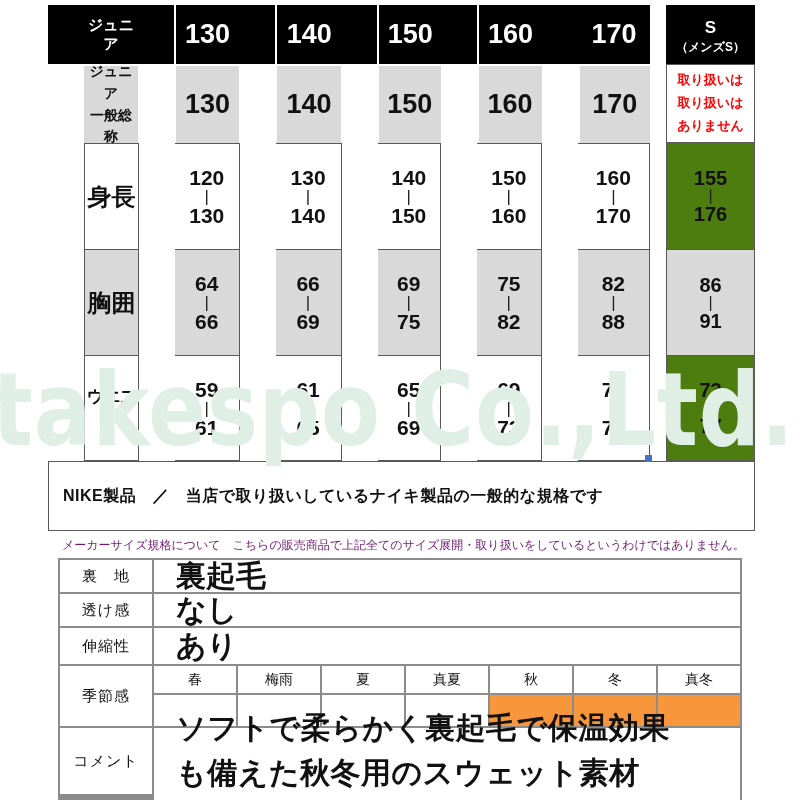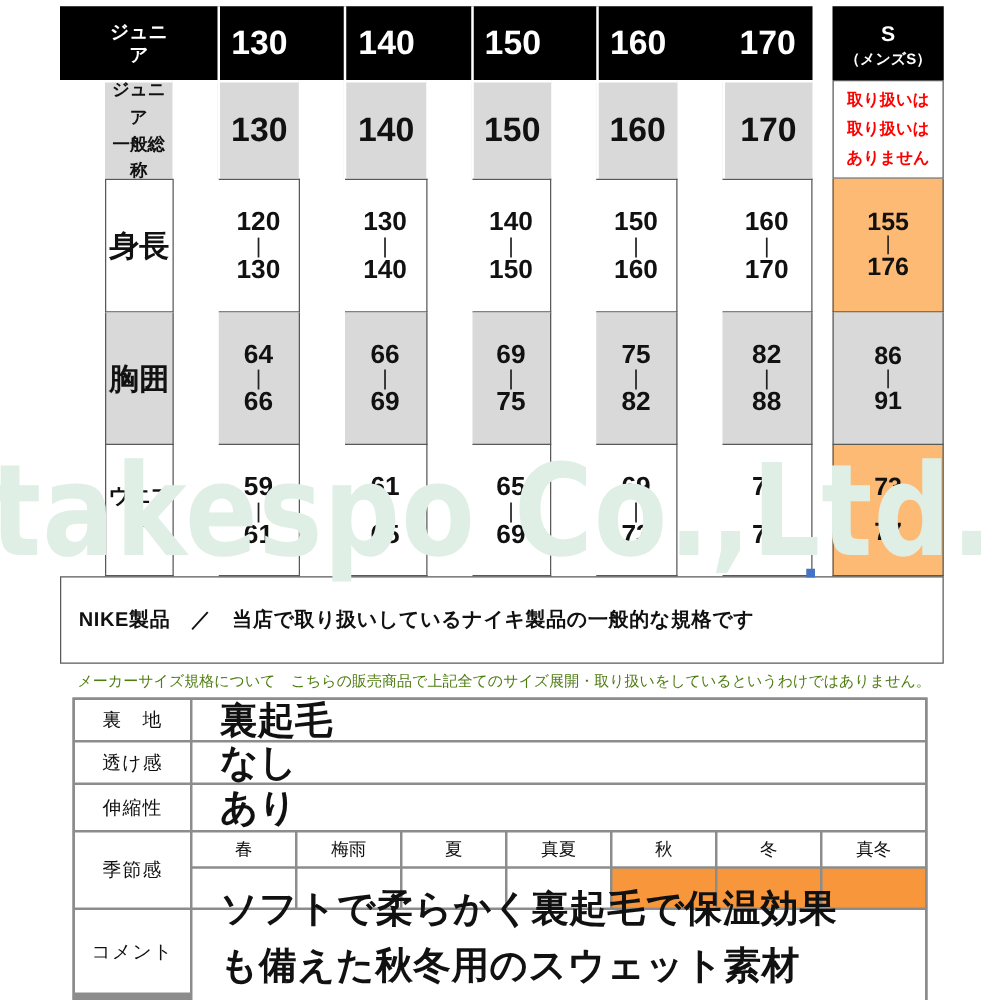--- a/index.html
+++ b/index.html
@@ -29,30 +29,30 @@
   .r5 .rowlab{font-size:17px;letter-spacing:-1px;}
   .rc{flex-direction:column;justify-content:space-between;padding:6px 0;font-weight:bold;font-size:21px;line-height:1;}
   .rc .bar{font-weight:normal;font-size:17px;color:#222;}
   
   .t1s{position:absolute;left:666px;top:5px;width:89px;z-index:1;}
   .t1s > div{box-sizing:border-box;display:flex;flex-direction:column;align-items:center;justify-content:center;text-align:center;}
   .s-head{height:59px;background:#000;color:#fff;font-weight:bold;}
   .s-head .l1{font-size:17px;line-height:1.5;}
   .s-head .l2{font-size:12px;line-height:1.2;}
   .s-note{height:79px;background:#fff;border:1px solid #595959;color:#FF0000;font-weight:bold;font-size:13px;line-height:1.75;}
-  .s-rc{background:#fdba74;border-left:1px solid #595959;border-right:1px solid #595959;border-bottom:1px solid #595959;
+  .s-rc{background:#4d7c0f;border-left:1px solid #595959;border-right:1px solid #595959;border-bottom:1px solid #595959;
         justify-content:space-between;padding:9px 0;font-weight:bold;font-size:20px;line-height:1;}
   .s-rc .bar{font-weight:normal;font-size:16px;color:#222;}
   .s-r3{height:107px;}.s-r4{height:106px;background:#D9D9D9 !important;}.s-r5{height:105px;}
   
   .nike{position:absolute;left:48px;top:461px;width:707px;height:70px;box-sizing:border-box;
         border:1px solid #595959;display:flex;align-items:center;padding-left:14px;z-index:1;
         font-size:16px;font-weight:600;letter-spacing:0.5px;}
   
-  .caption{position:absolute;left:62px;top:537px;font-size:12px;color:#4d7c0f;z-index:1;white-space:nowrap;}
+  .caption{position:absolute;left:62px;top:537px;font-size:12px;color:#701a75;z-index:1;white-space:nowrap;}
   
   .t2{position:absolute;left:58px;top:558px;width:684px;box-sizing:border-box;z-index:1;
       border:2px solid #8C8C8C;background:#8C8C8C;display:grid;grid-template-columns:92px 1fr;gap:2px;}
   .t2 .lab{background:#fff;display:flex;align-items:center;justify-content:center;font-size:15px;letter-spacing:1px;}
   .t2 .val{background:#fff;display:flex;align-items:center;padding-left:22px;font-weight:bold;font-size:30px;box-sizing:border-box;}
   .h1{height:32px;}.h2{height:32px;}.h3{height:36px;}
   .season-val{height:60px;background:#8C8C8C;display:grid;grid-template-columns:repeat(7,1fr);grid-template-rows:27px 1fr;gap:2px;padding:0;}
   .season-lab{height:60px;}
   .season-val .scell{background:#fff;display:flex;align-items:center;justify-content:center;font-size:14px;font-weight:normal;}
   .season-val .fill{background:#fff;}

